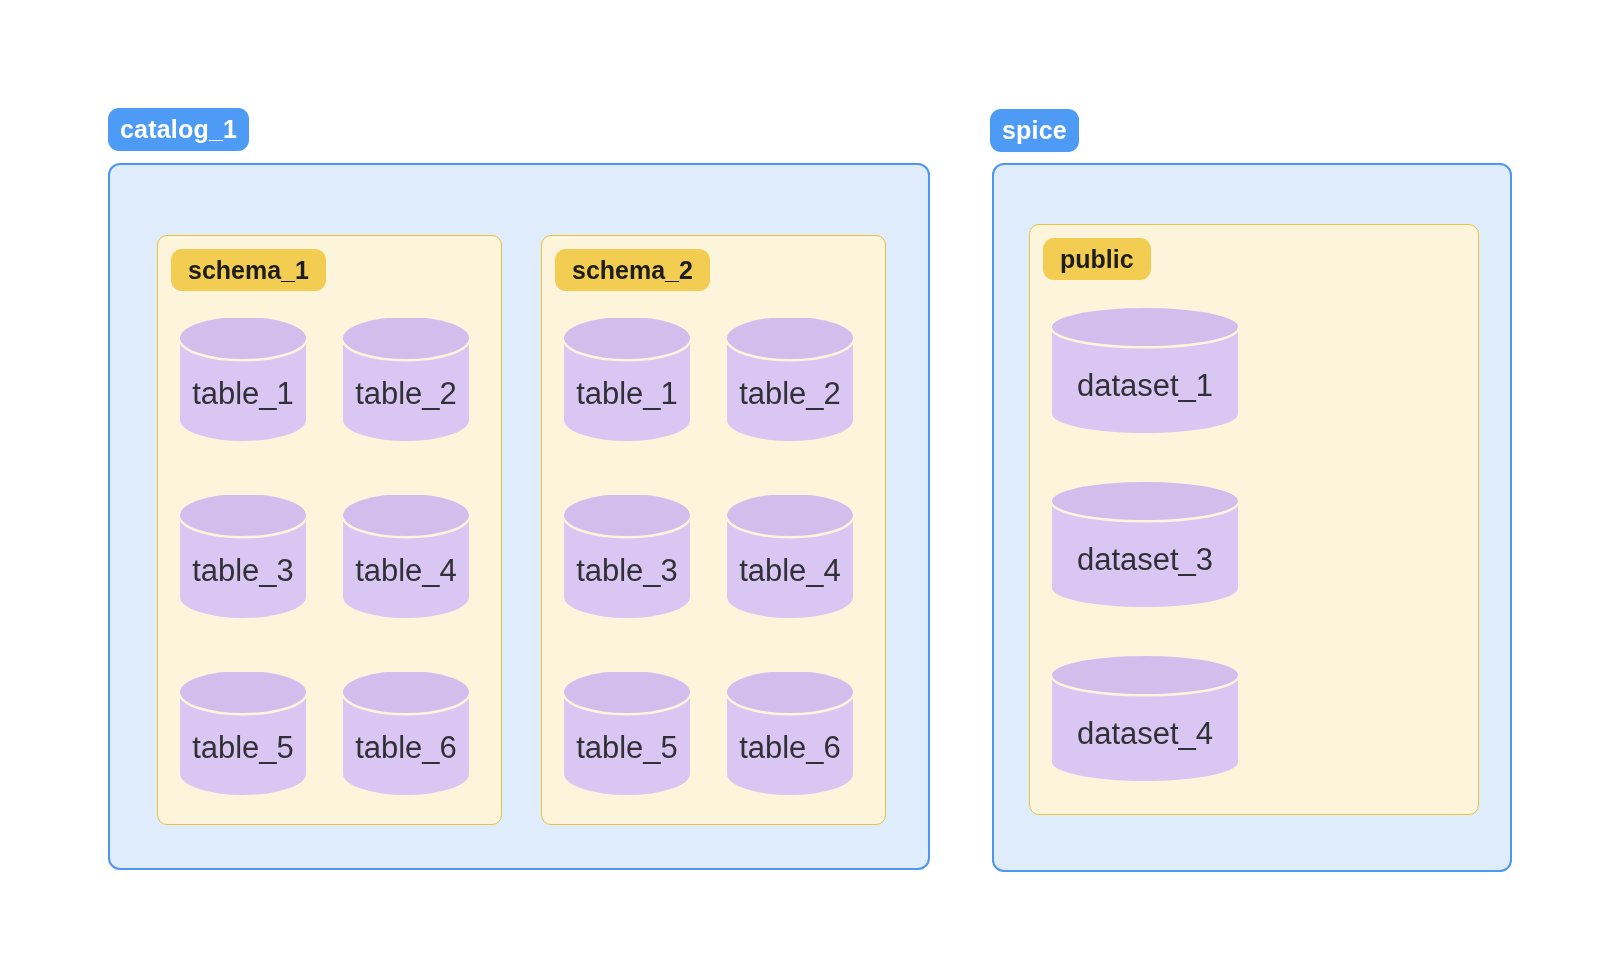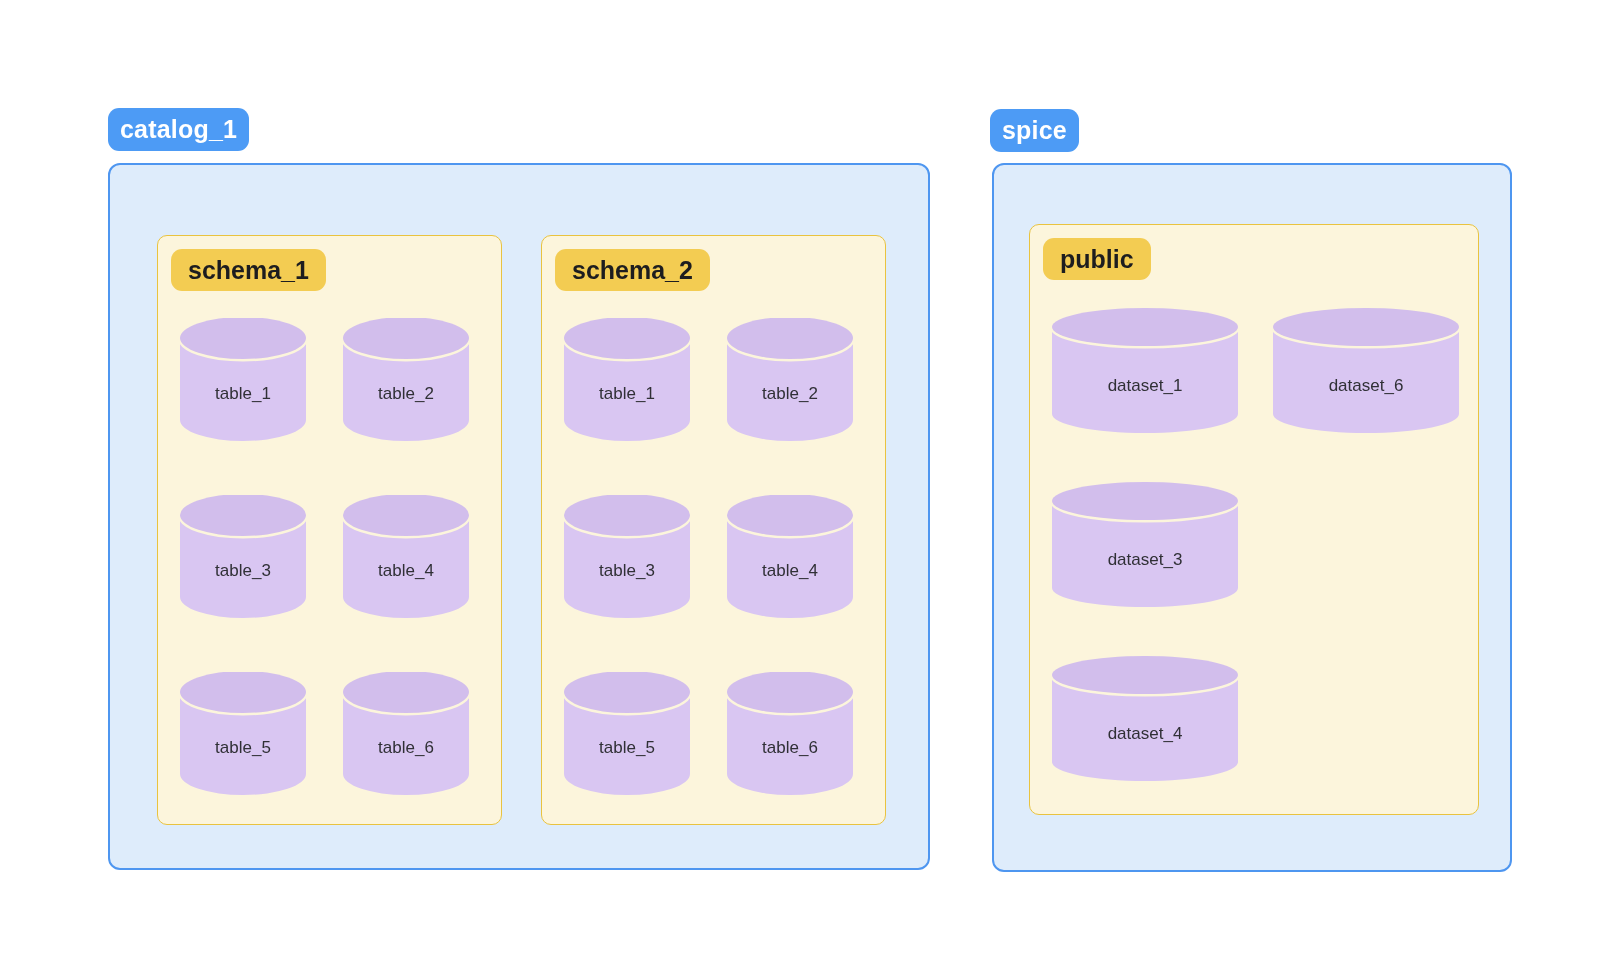--- a/index.html
+++ b/index.html
@@ -72,21 +72,21 @@
     column-gap:35px;row-gap:48px;
   }
 
   .cylinder{position:relative;width:100%;height:100%;}
   .cylinder svg{position:absolute;inset:0;width:100%;height:100%;display:block;}
   .cyl-body{fill:var(--cylinder-body);}
   .cyl-top{fill:var(--cylinder-top);}
   .cyl-seam{fill:none;stroke:var(--section-fill);stroke-width:3;}
   .cyl-label{
     position:absolute;left:0;right:0;top:62%;transform:translateY(-50%);
-    text-align:center;font-size:17px;font-weight:500;
+    text-align:center;font-size:31px;font-weight:500;
     color:var(--cylinder-label-text);white-space:nowrap;
   }
 </style>
 </head>
 <body>
 
 <div class="stage">
 
   <div class="top-badge badge-catalog">catalog_1</div>
 
@@ -225,25 +225,17 @@
           <div class="cyl-label">dataset_3</div>
         </div>
         <div class="cylinder">
           <svg viewBox="0 0 186 126">
             <path class="cyl-body" d="M0,20 L0,106 A93,19 0 0 0 186,106 L186,20 A93,19 0 0 1 0,20 Z"></path>
             <path class="cyl-seam" d="M0,20 A93,19 0 0 0 186,20"></path>
             <ellipse class="cyl-top" cx="93" cy="19" rx="93" ry="19"></ellipse>
           </svg>
           <div class="cyl-label">dataset_4</div>
         </div>
-        <div class="cylinder">
-          <svg viewBox="0 0 186 126">
-            <path class="cyl-body" d="M0,20 L0,106 A93,19 0 0 0 186,106 L186,20 A93,19 0 0 1 0,20 Z"></path>
-            <path class="cyl-seam" d="M0,20 A93,19 0 0 0 186,20"></path>
-            <ellipse class="cyl-top" cx="93" cy="19" rx="93" ry="19"></ellipse>
-          </svg>
-          <div class="cyl-label">dataset_6</div>
-        </div>
       </div>
     </div>
   </div>
 
 </div>
 
 </body></html>

